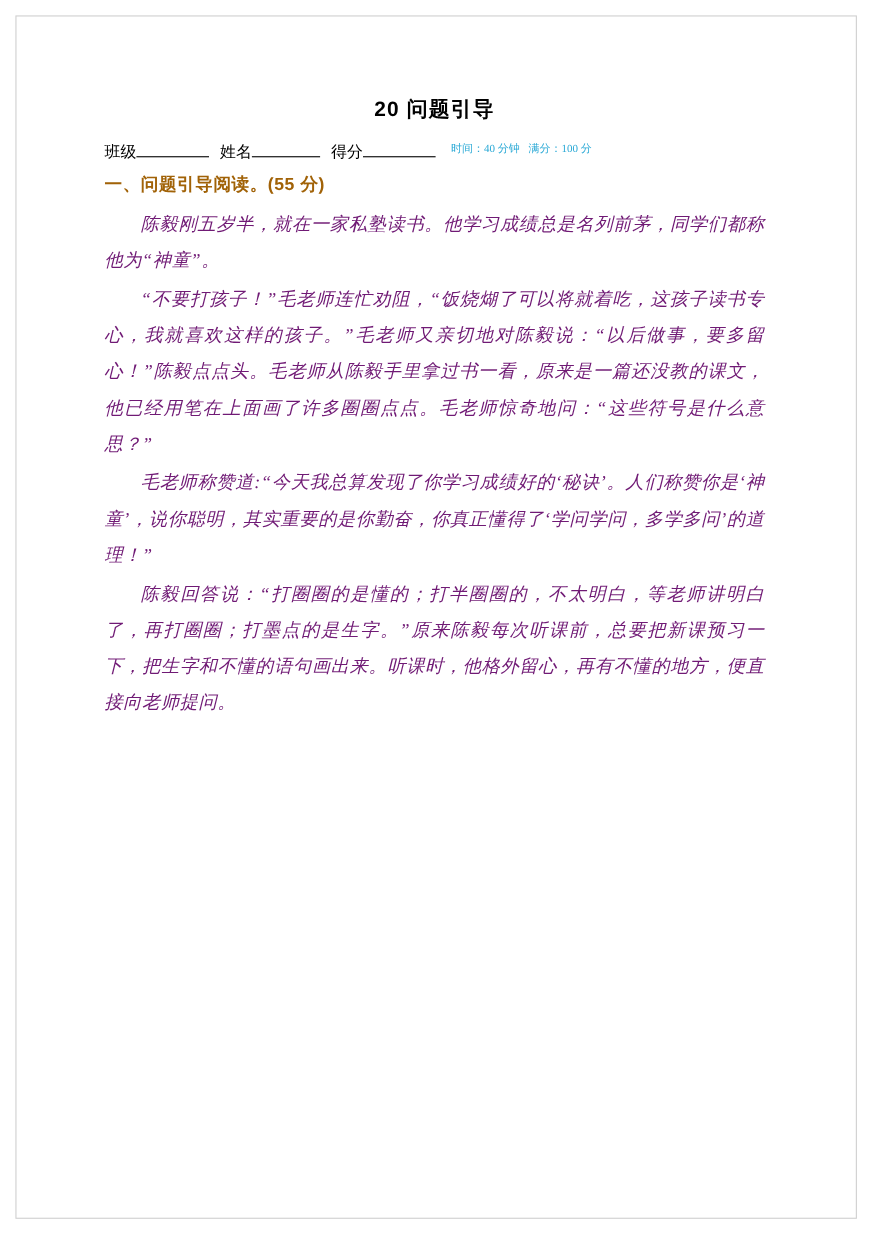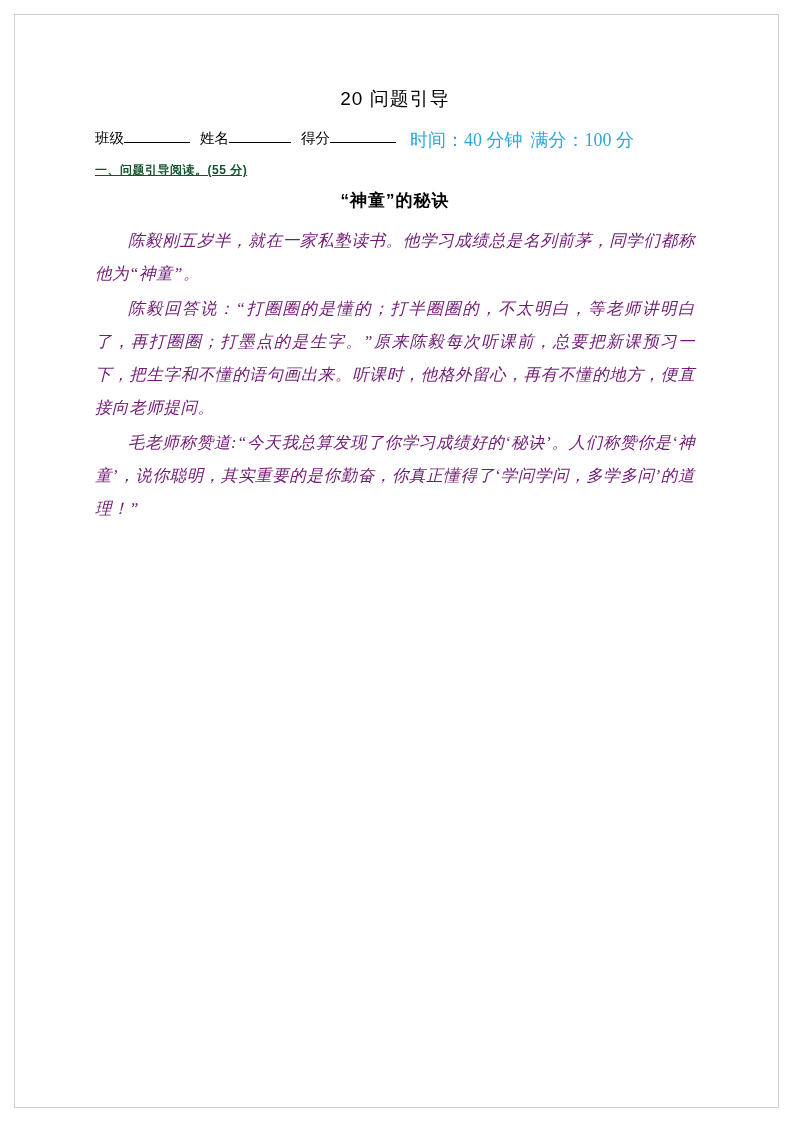--- a/index.html
+++ b/index.html
@@ -29,21 +29,21 @@
   }
   .content {
     position: absolute;
     left: 95px;
     top: 86px;
     width: 600px;
   }
   .doc-title {
     text-align: center;
     font-size: 19px;
-    font-weight: normal;
+    font-weight: bold;
     letter-spacing: 1px;
     color: #000;
     margin: 0 0 16px 0;
     font-family: "Liberation Sans", sans-serif;
   }
   .info-row {
     display: flex;
     align-items: flex-start;
     font-size: 14.5px;
     color: #000;
@@ -57,35 +57,34 @@
     display: inline-block;
     border-bottom: 1px solid #000;
     width: 66px;
     height: 14px;
   }
   .blank.short {
     width: 62px;
   }
   .meta {
     color: #2aa9d6;
-    font-size: 18px;
+    font-size: 10px;
     margin-left: 4px;
   }
   .meta .sp {
     display: inline-block;
     width: 8px;
   }
   .section-head {
     font-family: "Liberation Sans", sans-serif;
-    font-size: 12px;
+    font-size: 16px;
     font-weight: bold;
-    color: #14532d;
+    color: #a16207;
     margin: 10px 0 8px 0;
     letter-spacing: 0.5px;
-    text-decoration: underline;
   }
   .passage-title {
     text-align: center;
     font-size: 17px;
     font-weight: bold;
     margin: 10px 0 12px 0;
     letter-spacing: 1px;
     font-family: "Liberation Sans", sans-serif;
   }
   .para {
@@ -112,20 +111,20 @@
 
     <div class="info-row">
       <span class="info-item"><span>班级</span><span class="blank"></span></span>
       <span class="info-item"><span>姓名</span><span class="blank short"></span></span>
       <span class="info-item"><span>得分</span><span class="blank"></span></span>
       <span class="meta"><span>时间：40 分钟</span><span class="sp"></span><span>满分：100 分</span></span>
     </div>
 
     <div class="section-head">一、问题引导阅读。(55 分)</div>
 
-    <div class="passage-title">“神童”的秘诀</div>
 
     <p class="para">陈毅刚五岁半，就在一家私塾读书。他学习成绩总是名列前茅，同学们都称他为“神童”。</p>
+    <p class="para">“不要打孩子！”毛老师连忙劝阻，“饭烧煳了可以将就着吃，这孩子读书专心，我就喜欢这样的孩子。”毛老师又亲切地对陈毅说：“以后做事，要多留心！”陈毅点点头。毛老师从陈毅手里拿过书一看，原来是一篇还没教的课文，他已经用笔在上面画了许多圈圈点点。毛老师惊奇地问：“这些符号是什么意思？”</p>
+    <p class="para">毛老师称赞道:“今天我总算发现了你学习成绩好的‘秘诀’。人们称赞你是‘神童’，说你聪明，其实重要的是你勤奋，你真正懂得了‘学问学问，多学多问’的道理！”</p>
     <p class="para">陈毅回答说：“打圈圈的是懂的；打半圈圈的，不太明白，等老师讲明白了，再打圈圈；打墨点的是生字。”原来陈毅每次听课前，总要把新课预习一下，把生字和不懂的语句画出来。听课时，他格外留心，再有不懂的地方，便直接向老师提问。</p>
-    <p class="para">毛老师称赞道:“今天我总算发现了你学习成绩好的‘秘诀’。人们称赞你是‘神童’，说你聪明，其实重要的是你勤奋，你真正懂得了‘学问学问，多学多问’的道理！”</p>
 
   </div>
 </div>
 
 </body></html>

